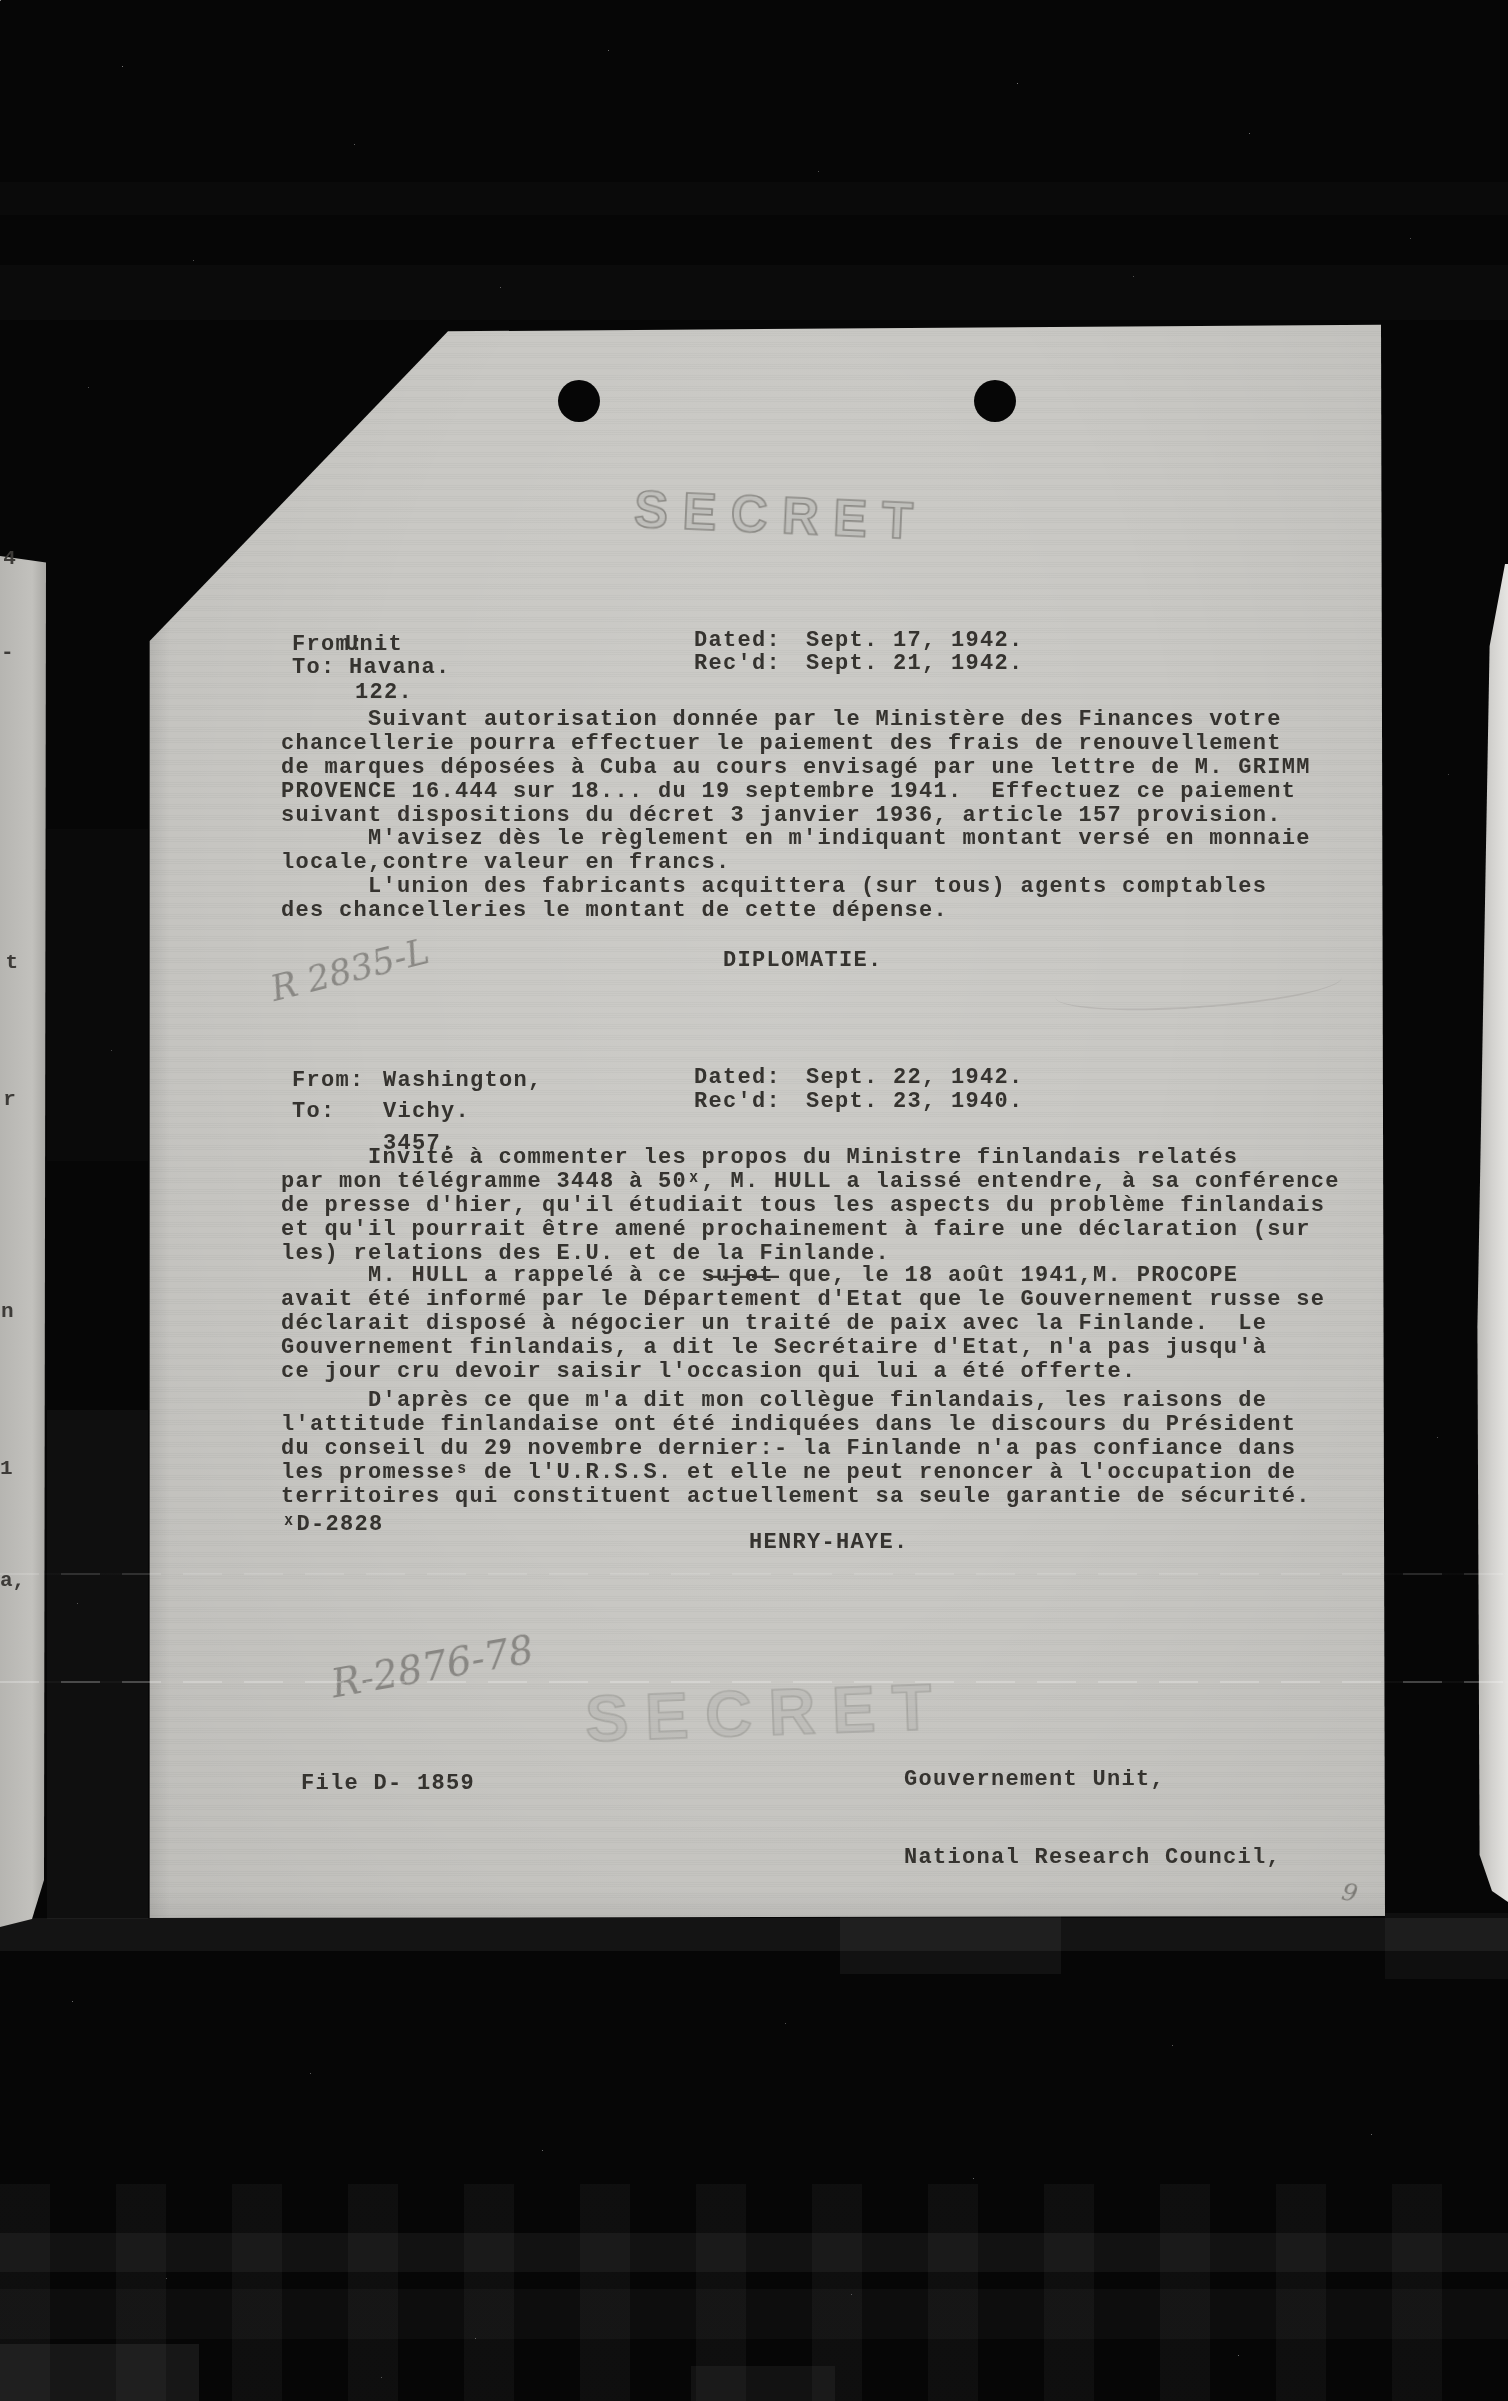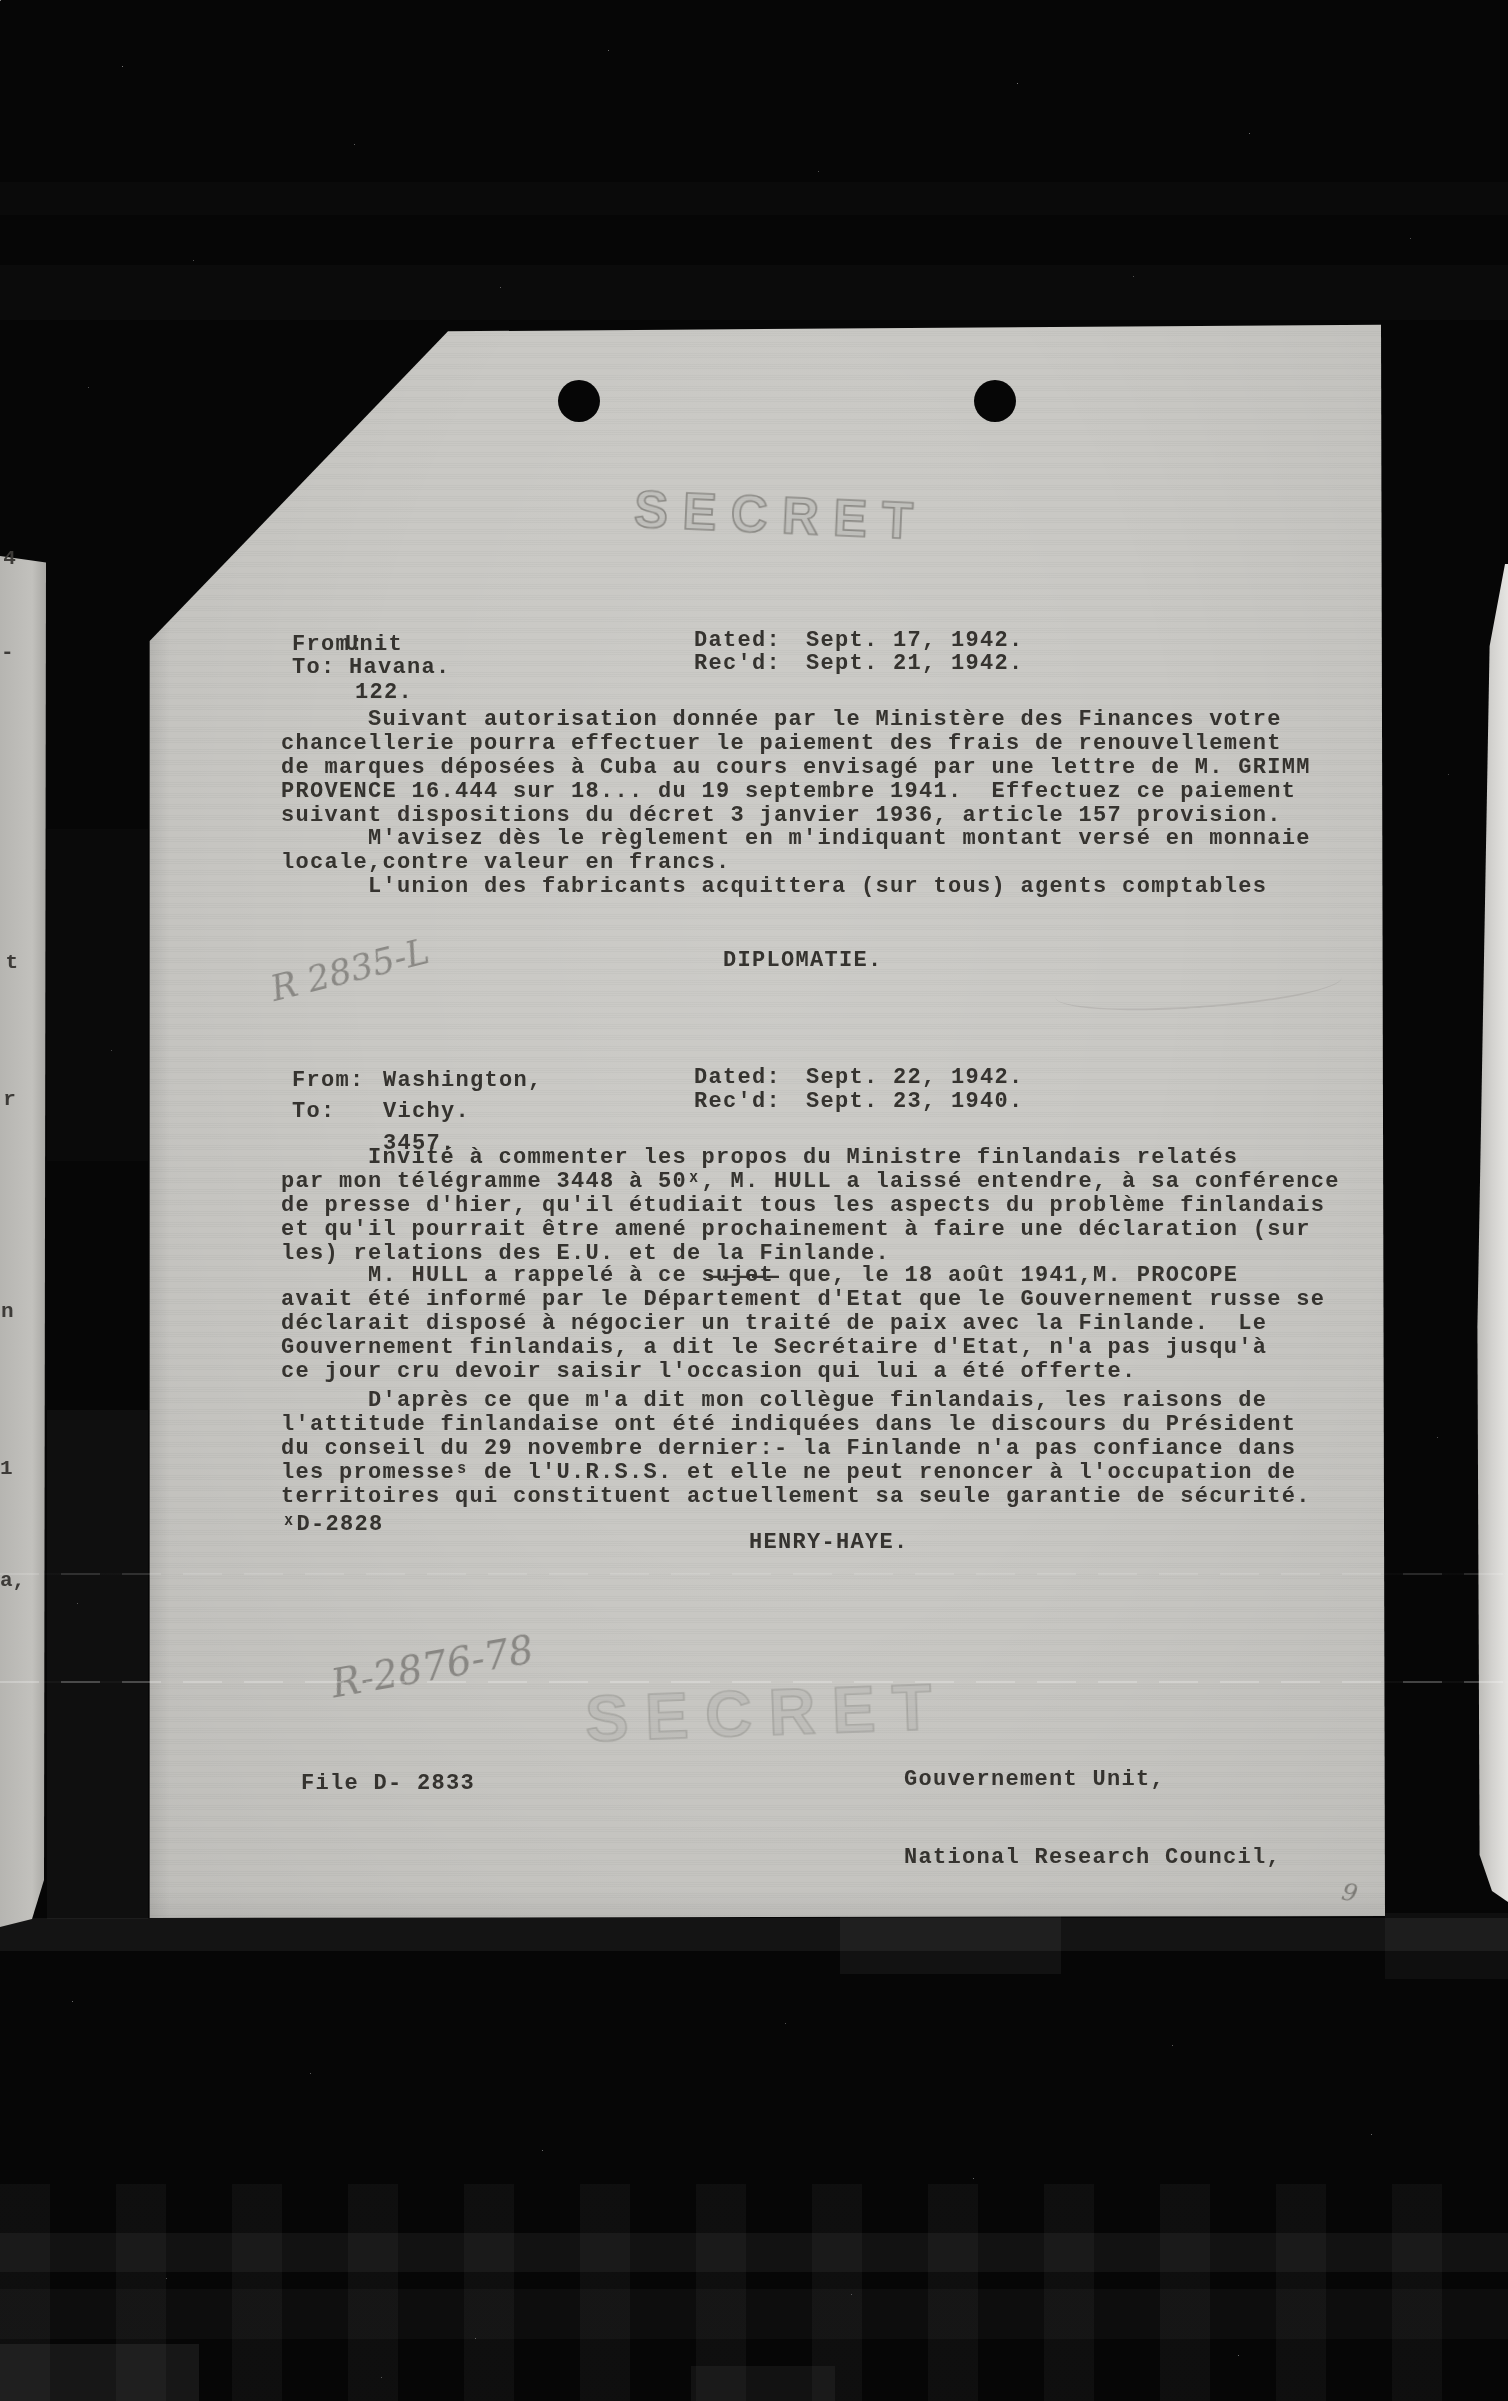--- a/index.html
+++ b/index.html
@@ -129,21 +129,21 @@
   <div class="typed" style="left:144px;top:333px;">To:</div>
   <div class="typed" style="left:201px;top:333px;">Havana.</div>
   <div class="typed" style="left:207px;top:358px;">122.</div>
   <div class="typed" style="left:546px;top:306px;">Dated:</div>
   <div class="typed" style="left:658px;top:306px;">Sept. 17, 1942.</div>
   <div class="typed" style="left:546px;top:329px;">Rec'd:</div>
   <div class="typed" style="left:658px;top:329px;">Sept. 21, 1942.</div>
 
   <div class="typed" style="left:133px;top:385px;line-height:24px;"><div class="tline">      Suivant autorisation donnée par le Ministère des Finances votre</div><div class="tline">chancellerie pourra effectuer le paiement des frais de renouvellement</div><div class="tline">de marques déposées à Cuba au cours envisagé par une lettre de M. GRIMM</div><div class="tline">PROVENCE 16.444 sur 18... du 19 septembre 1941.  Effectuez ce paiement</div><div class="tline">suivant dispositions du décret 3 janvier 1936, article 157 provision.</div></div>
   <div class="typed" style="left:133px;top:504px;line-height:24px;"><div class="tline">      M'avisez dès le règlement en m'indiquant montant versé en monnaie</div><div class="tline">locale,contre valeur en francs.</div></div>
-  <div class="typed" style="left:133px;top:552px;line-height:24px;"><div class="tline">      L'union des fabricants acquittera (sur tous) agents comptables</div></div>
+  <div class="typed" style="left:133px;top:552px;line-height:24px;"><div class="tline">      L'union des fabricants acquittera (sur tous) agents comptables</div><div class="tline">des chancelleries le montant de cette dépense.</div></div>
   <div class="typed" style="left:575px;top:626px;">DIPLOMATIE.</div>
 
   <div class="pencil pencil-top">R 2835-L</div>
   <div class="bleed-scrawl"></div>
 
   <div class="typed" style="left:144px;top:746px;">From:</div>
   <div class="typed" style="left:235px;top:746px;">Washington,</div>
   <div class="typed" style="left:144px;top:777px;">To:</div>
   <div class="typed" style="left:235px;top:777px;">Vichy.</div>
   <div class="typed" style="left:235px;top:800px;margin-top:9px;">3457.</div>
@@ -160,20 +160,20 @@
   <div class="typed" style="left:601px;top:1208px;">HENRY-HAYE.</div>
 
   <div class="pencil pencil-bottom">R-2876-78</div>
   <div class="stamp stamp-bottom">SECRET</div>
 
   <div class="typed" style="left:756px;top:1392px;line-height:26px;">
     <div class="tline">Gouvernement Unit,</div>
     <div class="tline">National Research Council,</div>
     <div class="tline">Sept. 24, 1942.</div>
   </div>
-  <div class="typed" style="left:153px;top:1449px;">File D- 2833</div>
+  <div class="typed" style="left:153px;top:1449px;">File D- 1859</div>
 
   <div class="pencil corner-mark">9</div>
 </div>
 
 <div class="scratch" style="top:1573px;opacity:.25;"></div>
 <div class="scratch" style="top:1681px;opacity:.45;"></div>
 
 
 </body></html>

